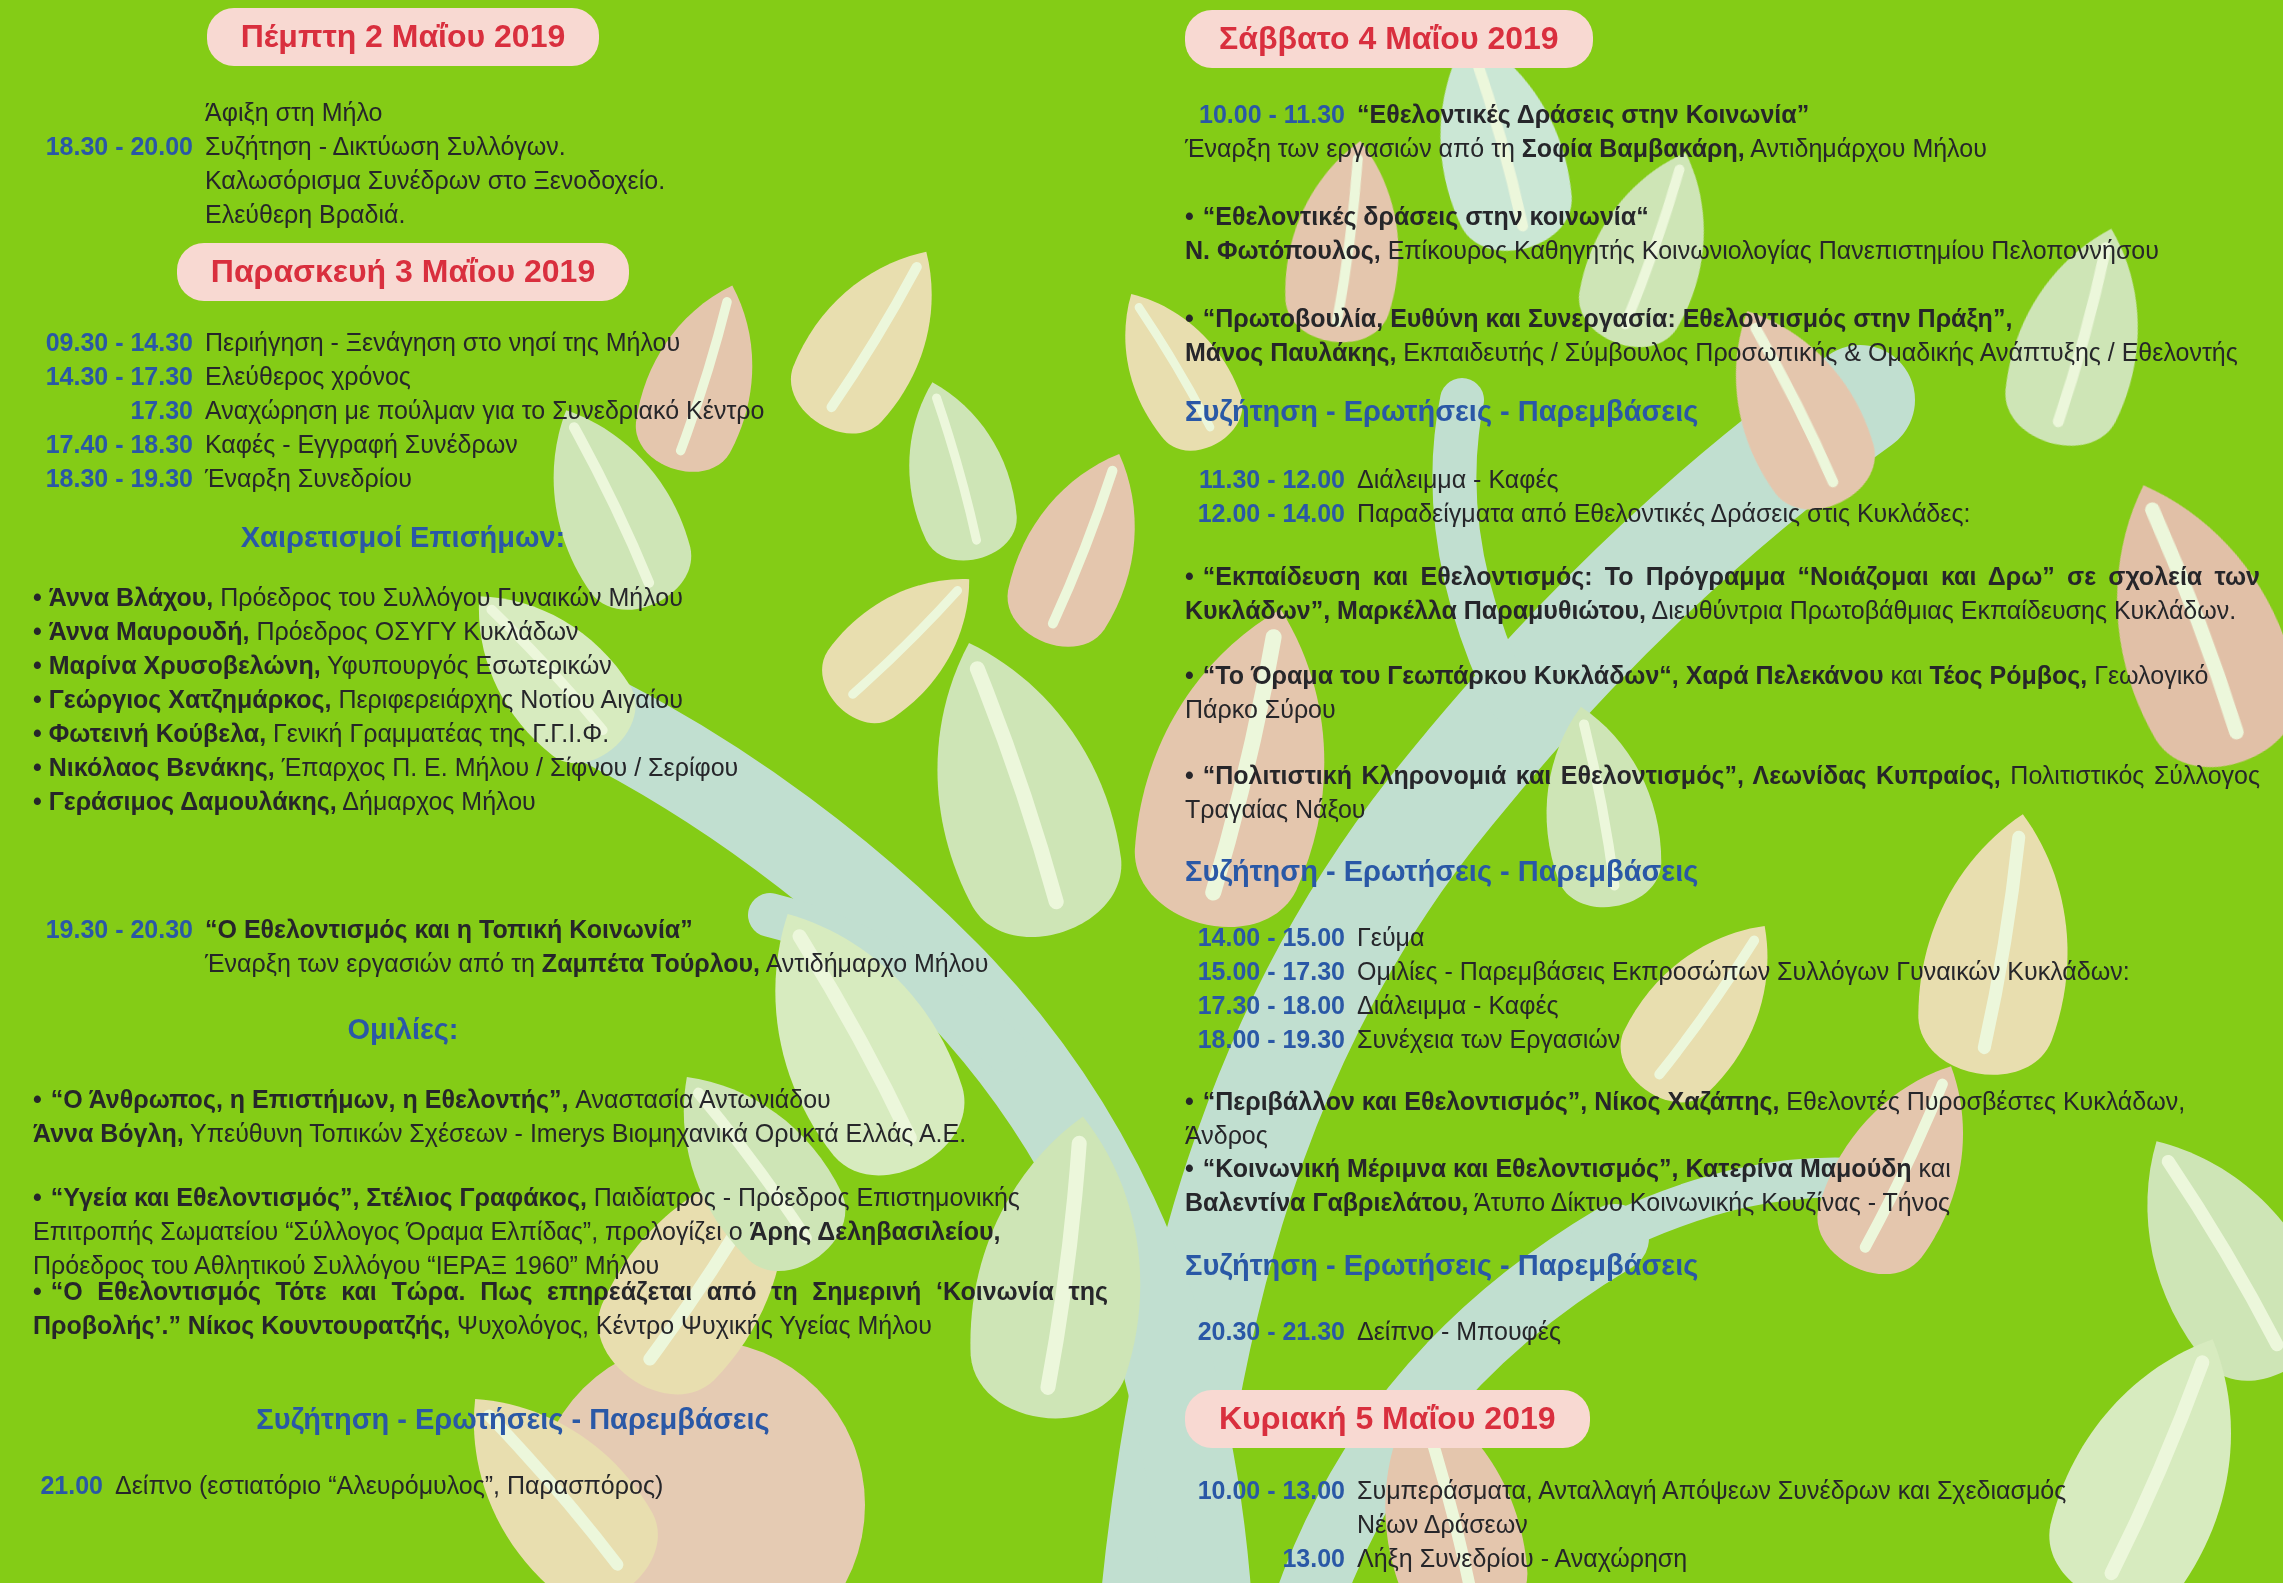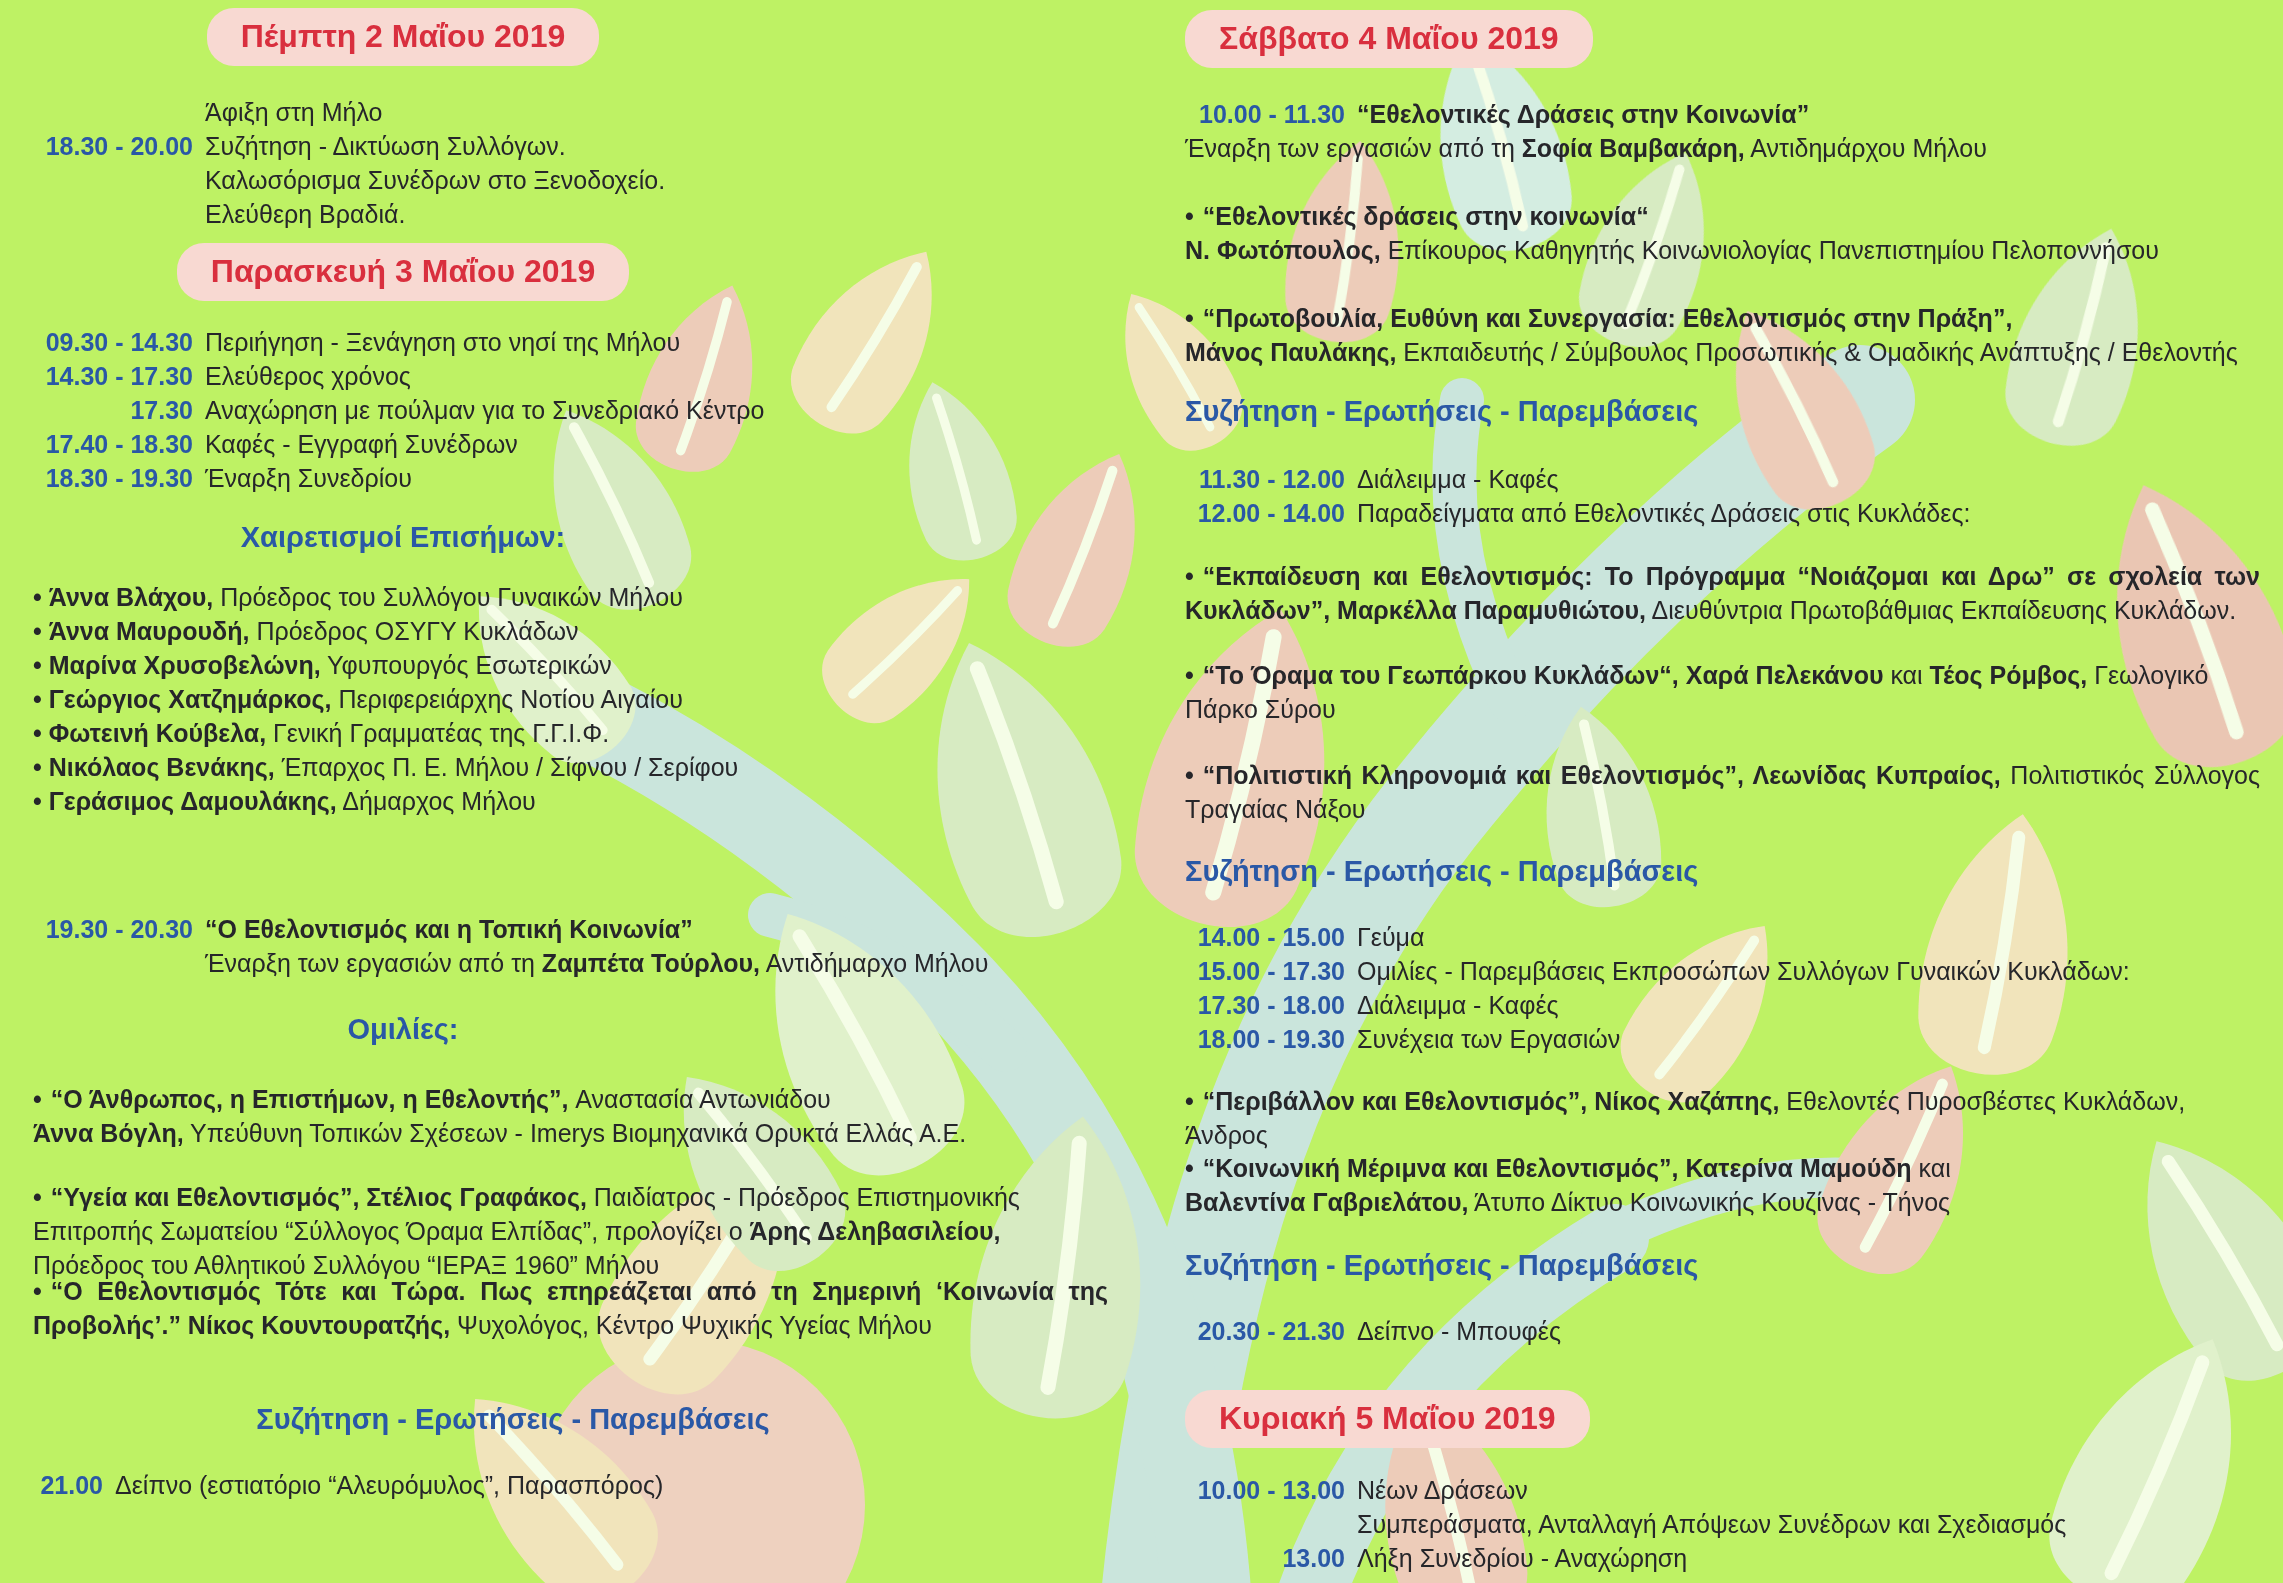--- a/index.html
+++ b/index.html
@@ -1,19 +1,19 @@
 <!DOCTYPE html>
 <html><head>
 <meta charset="utf-8">
 <style>
   html,body{margin:0;padding:0;background:#ffffff;}
   .page{
     position:relative;
     width:2283px;height:1583px;
-    background:#bef264;
+    background:#84cc16;
     overflow:hidden;
     color:#26262a;
     font-family:"Liberation Sans","DejaVu Sans",sans-serif;
     font-size:25px;
     line-height:34px;
   }
   .bg{position:absolute;left:0;top:0;z-index:0;}
   .col{position:absolute;top:0;z-index:1;}
   .col-left{left:33px;width:1075px;}
   .col-right{left:1185px;width:1075px;}
@@ -282,22 +282,22 @@
     </div>
 
     <div class="block tc" style="top:1390px">
       <span class="pill">Κυριακή 5 Μαΐου 2019</span>
     </div>
 
     <div class="block" style="top:1473px">
       <div class="sched">
         <div class="time">10.00 - 13.00</div>
         <div class="txt">
+          <div>Συμπεράσματα, Ανταλλαγή Απόψεων Συνέδρων και Σχεδιασμός</div>
           <div>Νέων Δράσεων</div>
-          <div>Συμπεράσματα, Ανταλλαγή Απόψεων Συνέδρων και Σχεδιασμός</div>
         </div>
       </div>
       <div class="sched">
         <div class="time">13.00</div>
         <div class="txt">Λήξη Συνεδρίου - Αναχώρηση</div>
       </div>
     </div>
 
   </div>
 </div>

